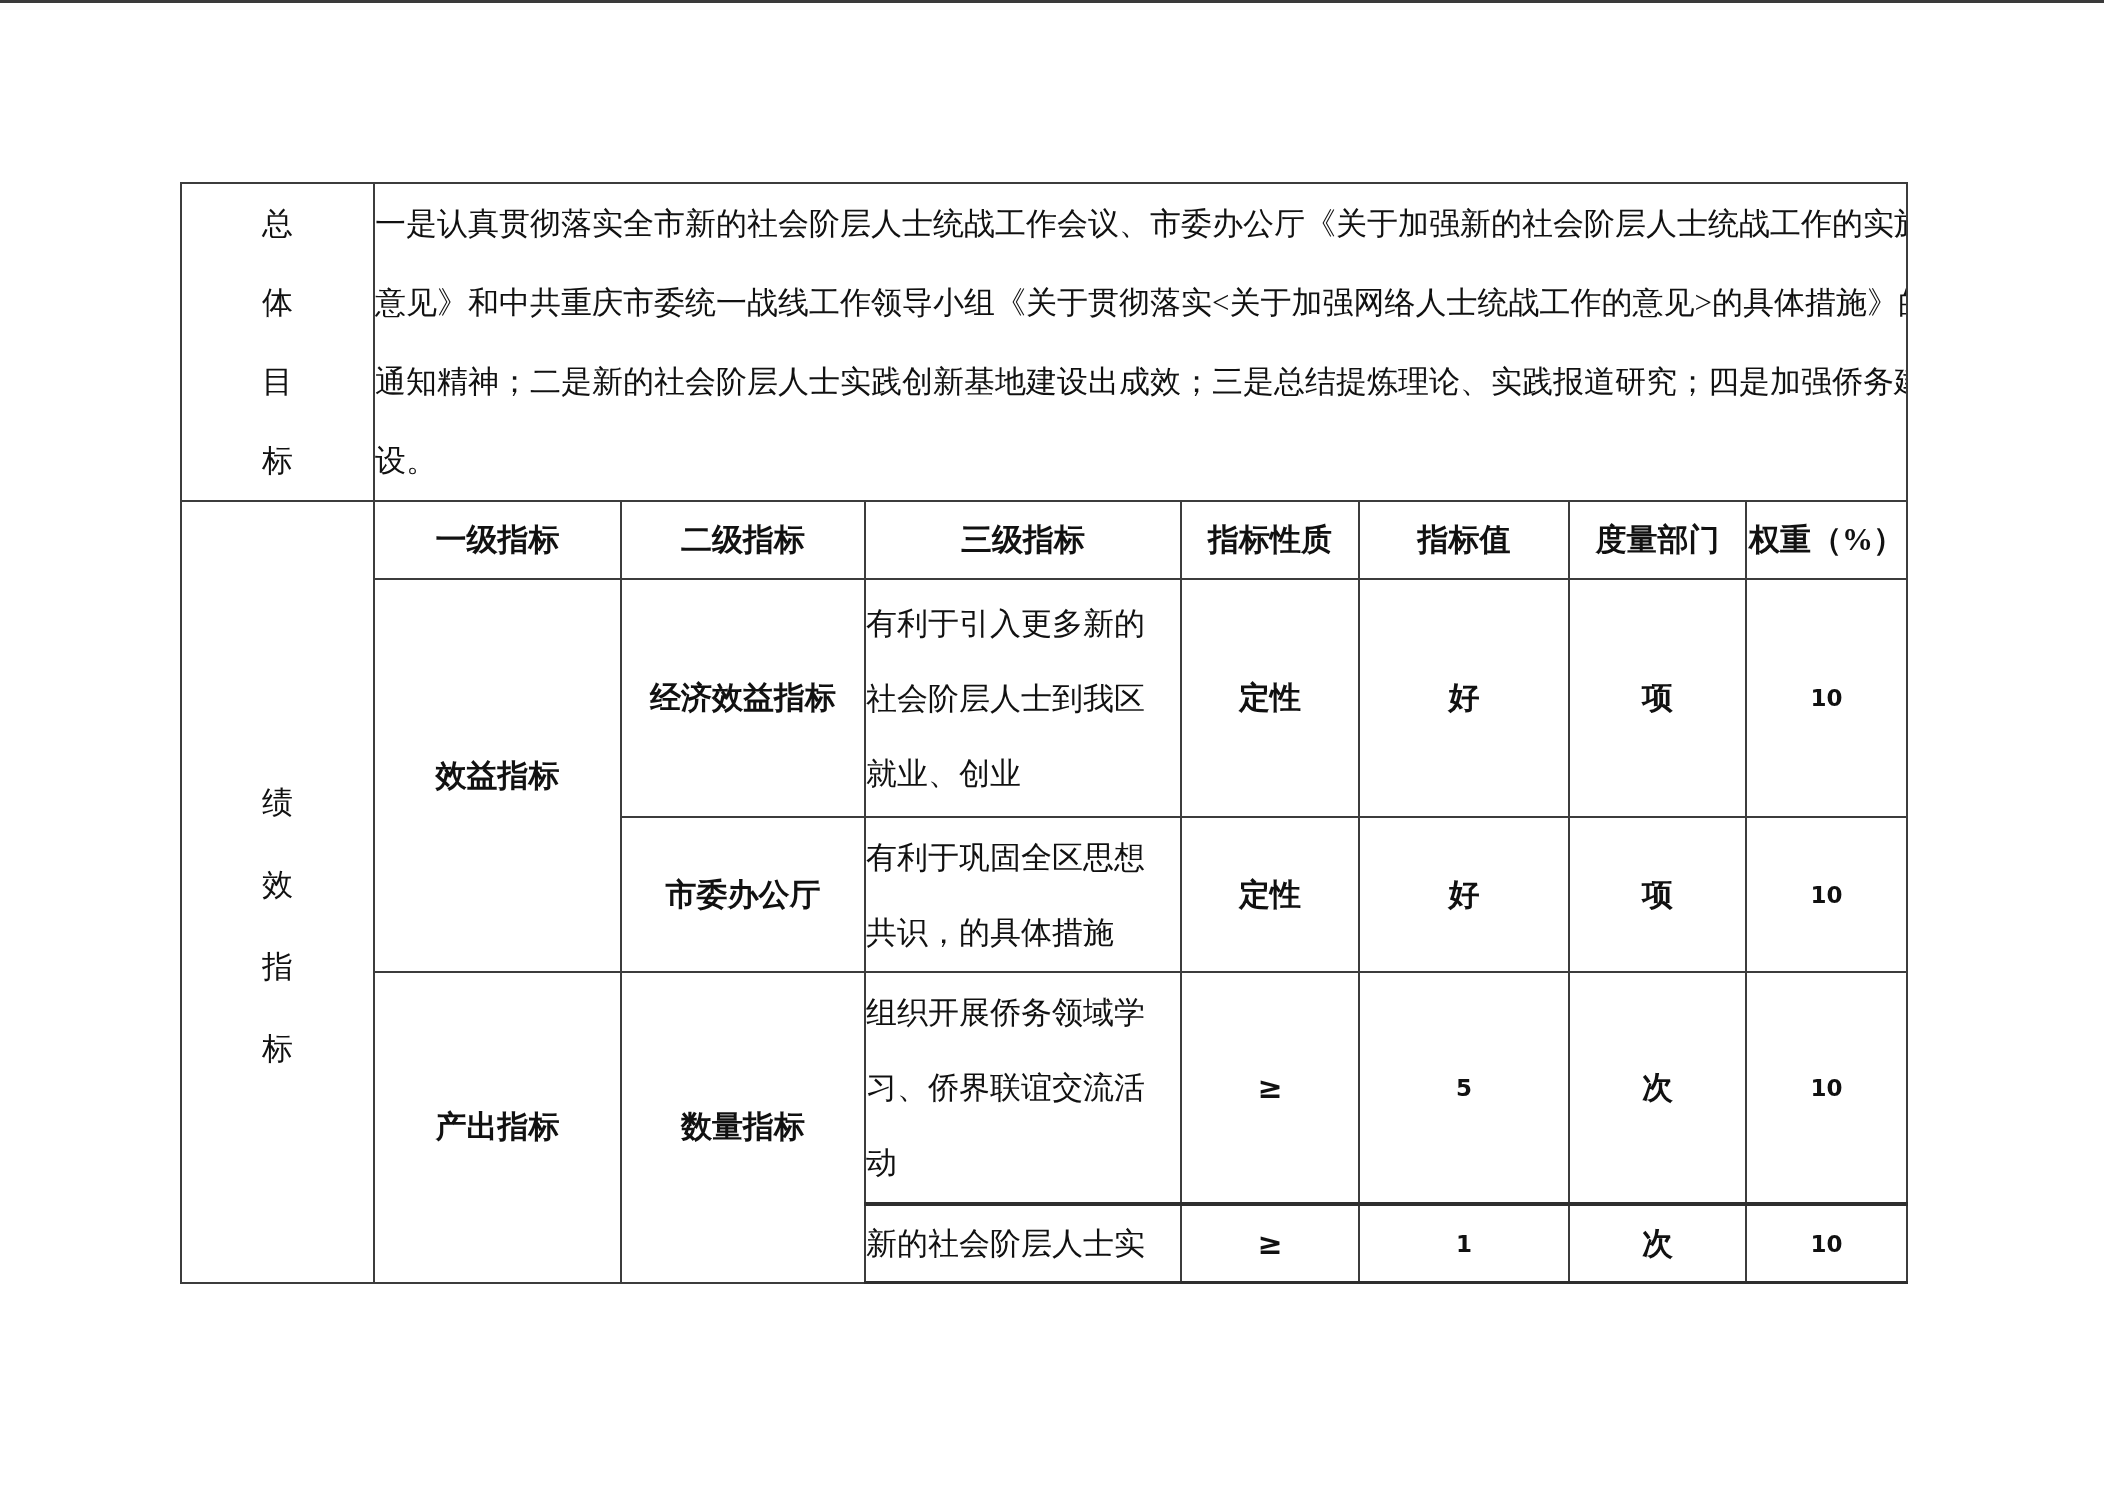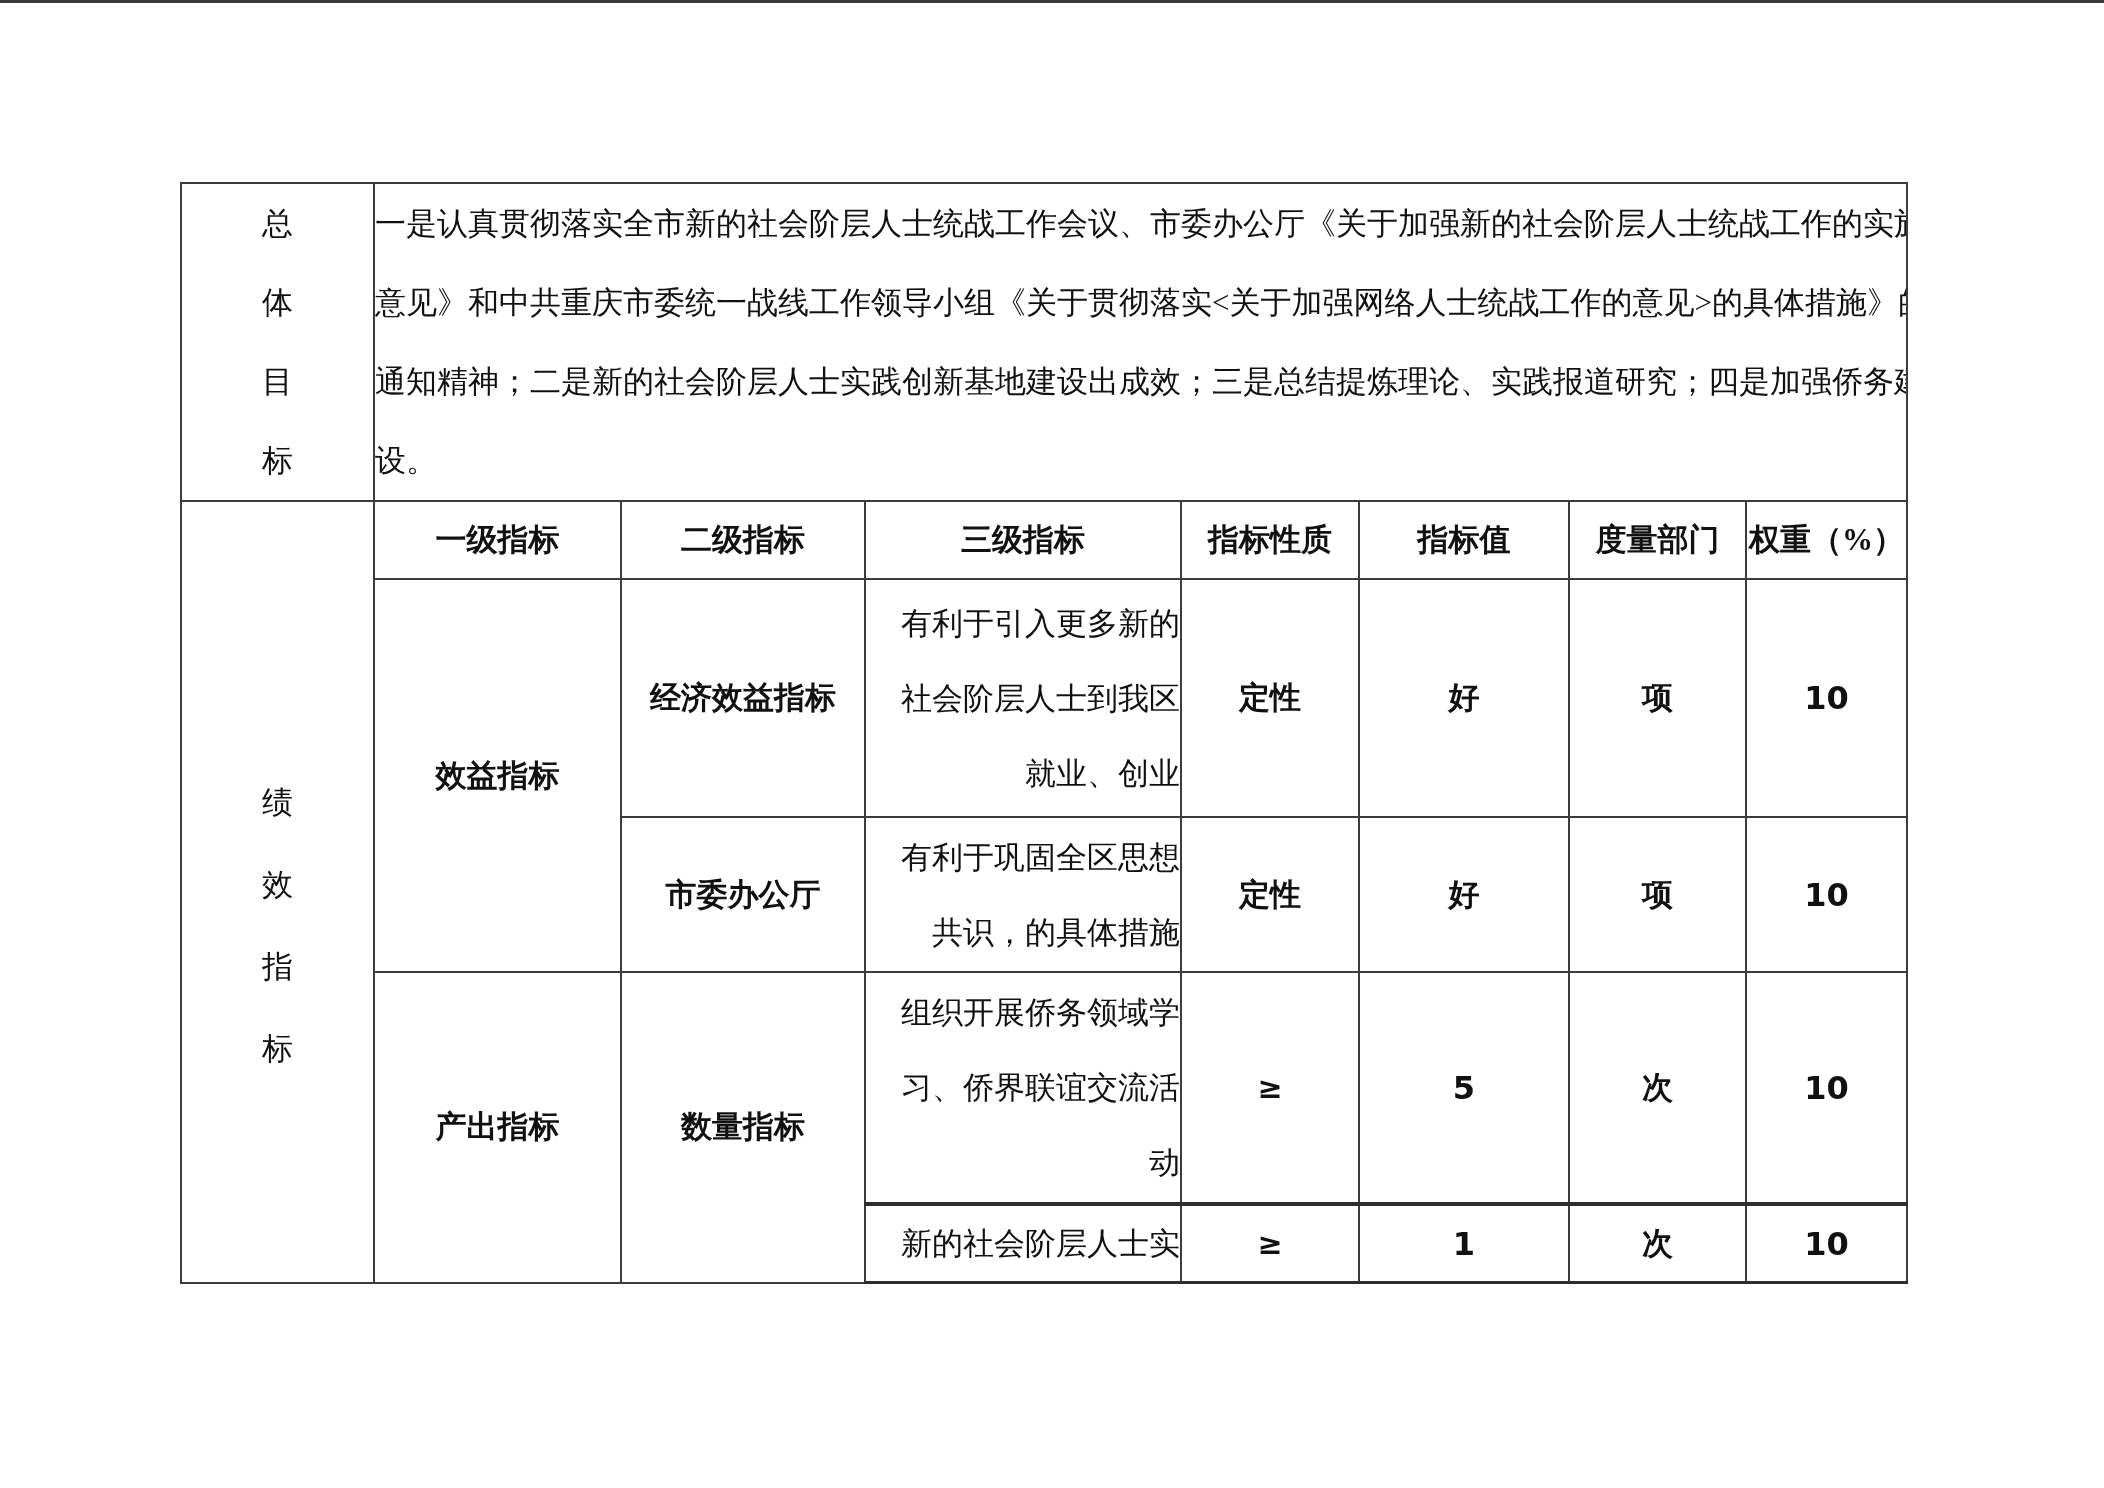--- a/index.html
+++ b/index.html
@@ -70,26 +70,26 @@
 
   
   .c-center { text-align: center; font-weight: bold; }
 
   
   .lines-cell { padding: 0 20px; }
   .cell-line {
     height: 75px;
     line-height: 75px;
     white-space: nowrap;
-    text-align: right;
+    text-align: left;
   }
 
   .num {
     font-family: "DejaVu Sans", "Liberation Sans", sans-serif;
-    font-size: 32px;
+    font-size: 23px;
   }
   .gte {
     font-weight: bold;
     font-size: 30px;
     font-family: "DejaVu Sans", "Liberation Sans", sans-serif;
   }
 </style>
 </head>
 <body>
 

